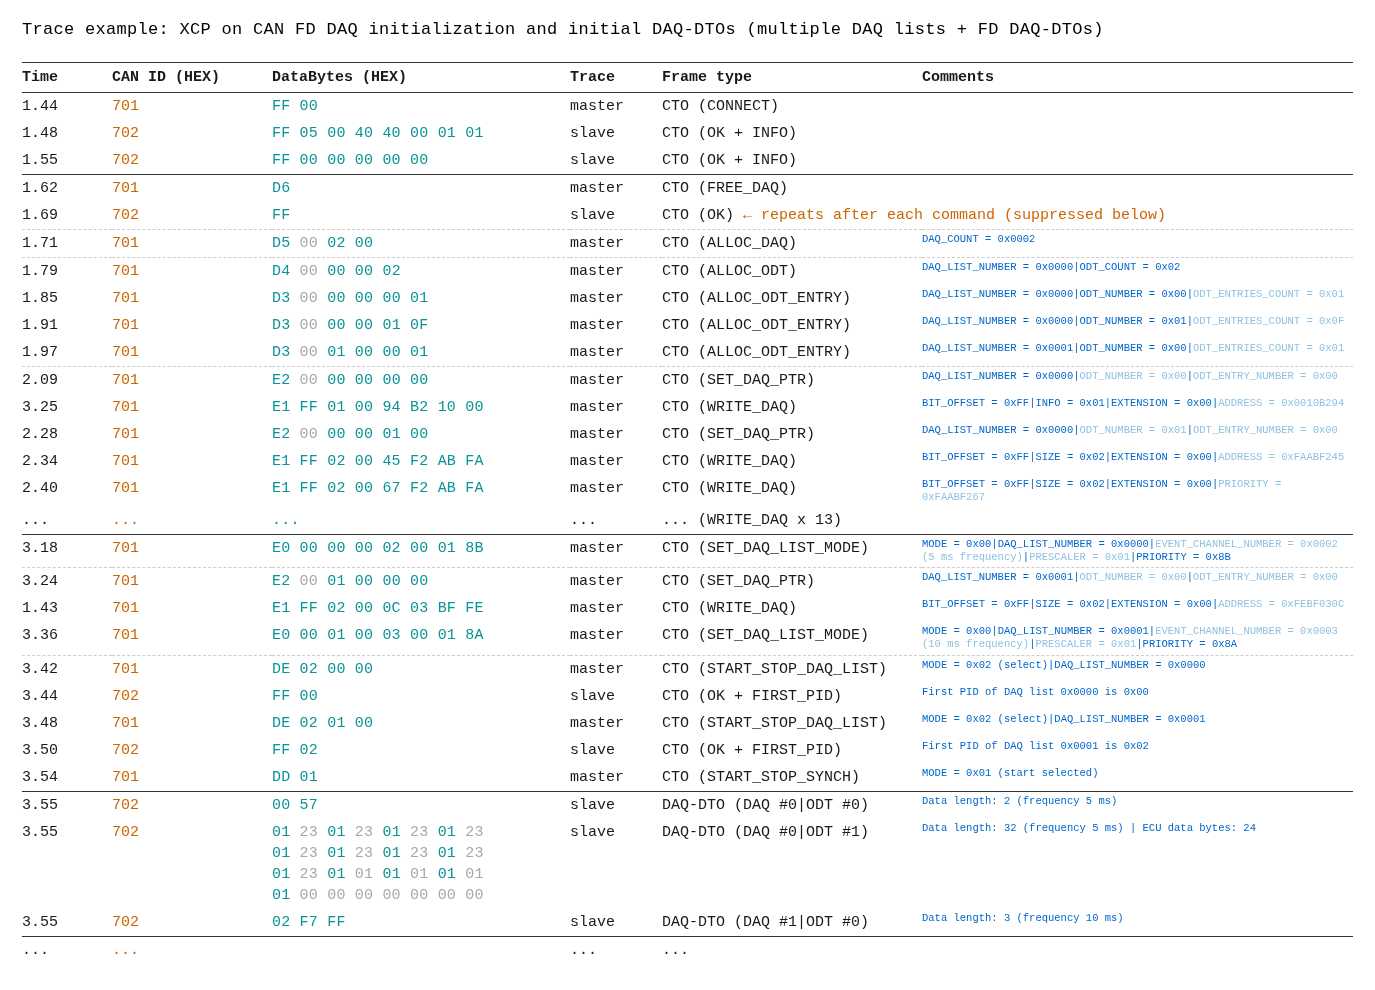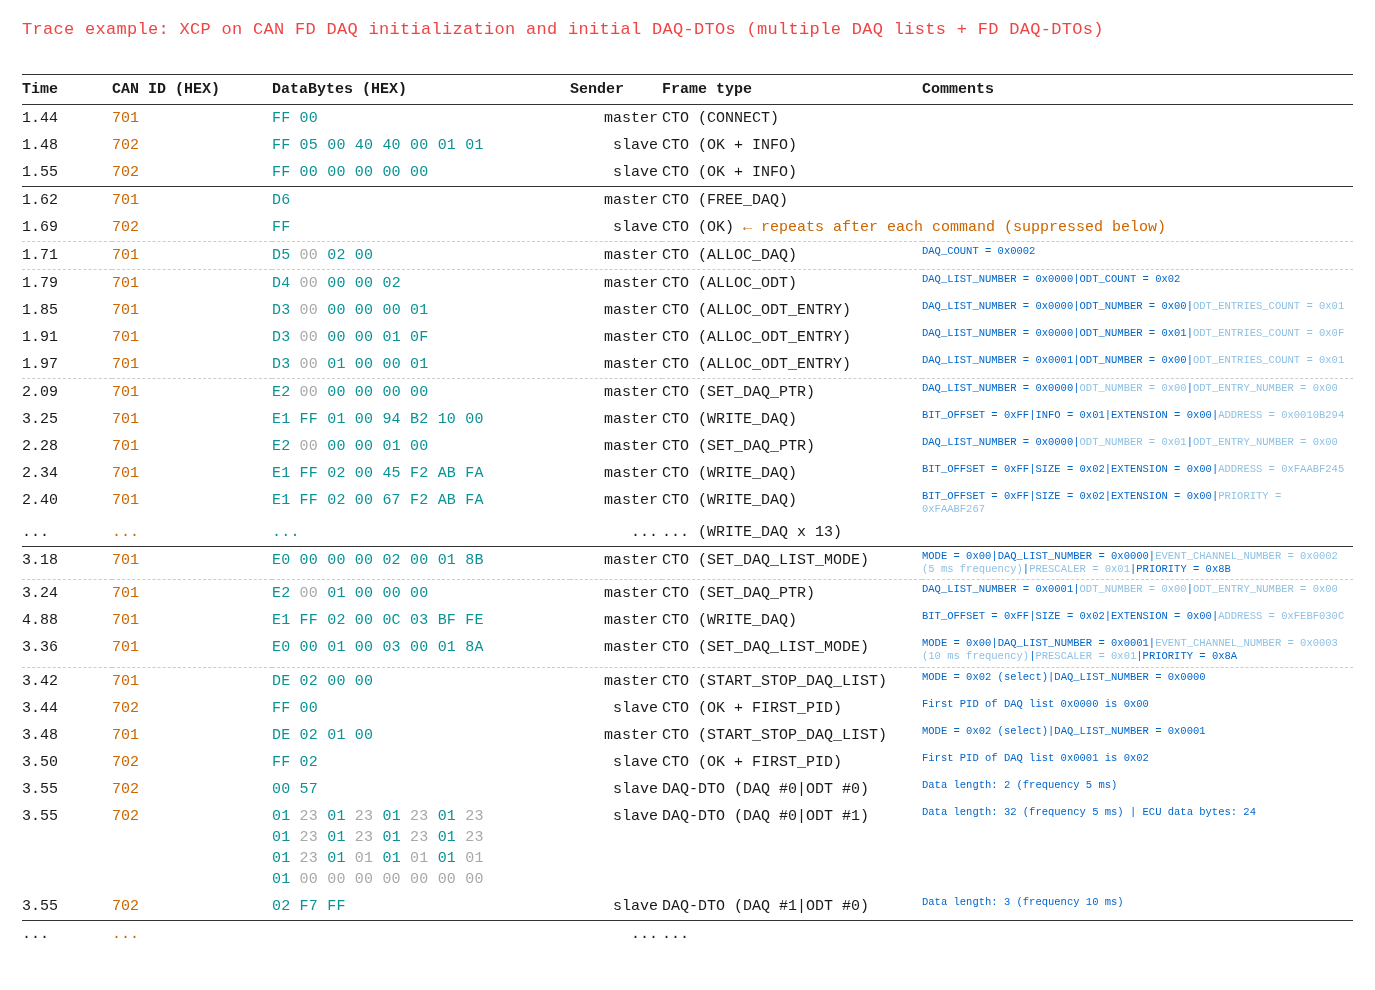--- a/index.html
+++ b/index.html
@@ -8,37 +8,37 @@
     --teal:#0a9396;
     --gray-faint:#a8a8a8;
     --blue:#0066cc;
     --blue-faint:#8fc1e3;
     --border:#333;
     --border-dash:#ccc;
   }
   *{box-sizing:border-box;margin:0;padding:0;}
   html,body{width:1375px;background:#fff;}
   body{font-family:ui-monospace,SFMono-Regular,Menlo,Consolas,"Liberation Mono",monospace;font-size:15px;line-height:1.4;color:var(--black);padding:18px 22px 30px 22px;}
-  h1{font-size:17px;font-weight:400;color:#ef4444;letter-spacing:0.3px;margin-bottom:32px;}
+  h1{font-size:17px;font-weight:400;color:#000000;letter-spacing:0.3px;margin-bottom:20px;}
   table{width:100%;border-collapse:collapse;table-layout:fixed;}
   col.c-time{width:90px;}
   col.c-id{width:160px;}
   col.c-data{width:298px;}
   col.c-sender{width:92px;}
   col.c-frame{width:260px;}
   col.c-comment{width:auto;}
   thead th{font-weight:700;text-align:left;padding:4px 4px 4px 0;border-bottom:1px solid var(--border);border-top:1px solid var(--border);white-space:nowrap;margin-top:41px;}
   tbody tr.solid-bot td{border-bottom:1px solid var(--border);}
   tbody tr.dash-bot td{border-bottom:1px dashed var(--border-dash);}
   td{padding:3px 4px 3px 0;vertical-align:top;}
   td.time{color:var(--black);}
   td.id{color:var(--orange);}
   td.data{color:var(--teal);white-space:pre;letter-spacing:0.2px;}
   td.data .faint{color:var(--gray-faint);}
-  td.sender{color:var(--black);text-align:right;}
+  td.sender{color:var(--black);}
   td.frame{color:var(--black);white-space:nowrap;margin-left:22px;}
   td.frame .arrow-note{color:var(--orange);}
   td.comment{color:var(--blue);font-size:10.5px;line-height:1.25;white-space:pre-wrap;}
   td.comment .cf{color:var(--blue-faint);}
   tr.ell td{padding:3px 4px 3px 0;}
 </style>
 </head>
 <body>
 
 <h1>Trace example: XCP on CAN FD DAQ initialization and initial DAQ-DTOs (multiple DAQ lists + FD DAQ-DTOs)</h1>
@@ -50,21 +50,21 @@
       <col class="c-data">
       <col class="c-sender">
       <col class="c-frame">
       <col class="c-comment">
   </colgroup>
   <thead>
     <tr>
       <th>Time</th>
       <th>CAN ID (HEX)</th>
       <th>DataBytes (HEX)</th>
-      <th>Sender</th>
+      <th>Trace</th>
       <th>Frame type</th>
       <th>Comments</th>
     </tr>
   </thead>
   <tbody id="tbody">
       <tr>
         <td class="time">1.44</td>
         <td class="id">701</td>
         <td class="data"><span>FF 00</span></td>
         <td class="sender">master</td>
@@ -202,21 +202,21 @@
       </tr>
       <tr>
         <td class="time">3.24</td>
         <td class="id">701</td>
         <td class="data"><span>E2</span><span class="faint"> 00 </span><span>01 00 00 00</span></td>
         <td class="sender">master</td>
         <td class="frame">CTO (SET_DAQ_PTR)</td>
         <td class="comment"><span>DAQ_LIST_NUMBER = 0x0001</span><span>|</span><span class="cf">ODT_NUMBER = 0x00</span><span>|</span><span class="cf">ODT_ENTRY_NUMBER = 0x00</span></td>
       </tr>
       <tr>
-        <td class="time">4.88</td>
+        <td class="time">1.43</td>
         <td class="id">701</td>
         <td class="data"><span>E1 FF 02 00 0C 03 BF FE</span></td>
         <td class="sender">master</td>
         <td class="frame">CTO (WRITE_DAQ)</td>
         <td class="comment"><span>BIT_OFFSET = 0xFF</span><span>|</span><span>SIZE = 0x02</span><span>|</span><span>EXTENSION = 0x00</span><span>|</span><span class="cf">ADDRESS = 0xFEBF030C</span></td>
       </tr>
       <tr class="dash-bot">
         <td class="time">3.36</td>
         <td class="id">701</td>
         <td class="data"><span>E0 00 01 00 03 00 01 8A</span></td>
@@ -249,20 +249,28 @@
         <td class="frame">CTO (START_STOP_DAQ_LIST)</td>
         <td class="comment"><span>MODE = 0x02 (select)</span><span>|</span><span>DAQ_LIST_NUMBER = 0x0001</span></td>
       </tr>
       <tr>
         <td class="time">3.50</td>
         <td class="id">702</td>
         <td class="data"><span>FF 02</span></td>
         <td class="sender">slave</td>
         <td class="frame">CTO (OK + FIRST_PID)</td>
         <td class="comment"><span>First PID of DAQ list 0x0001 is 0x02</span></td>
+      </tr>
+      <tr class="solid-bot">
+        <td class="time">3.54</td>
+        <td class="id">701</td>
+        <td class="data"><span>DD 01</span></td>
+        <td class="sender">master</td>
+        <td class="frame">CTO (START_STOP_SYNCH)</td>
+        <td class="comment"><span>MODE = 0x01 (start selected)</span></td>
       </tr>
       <tr>
         <td class="time">3.55</td>
         <td class="id">702</td>
         <td class="data"><span>00 57</span></td>
         <td class="sender">slave</td>
         <td class="frame">DAQ-DTO (DAQ #0|ODT #0)</td>
         <td class="comment"><span>Data length: 2 (frequency 5 ms)</span></td>
       </tr>
       <tr>

